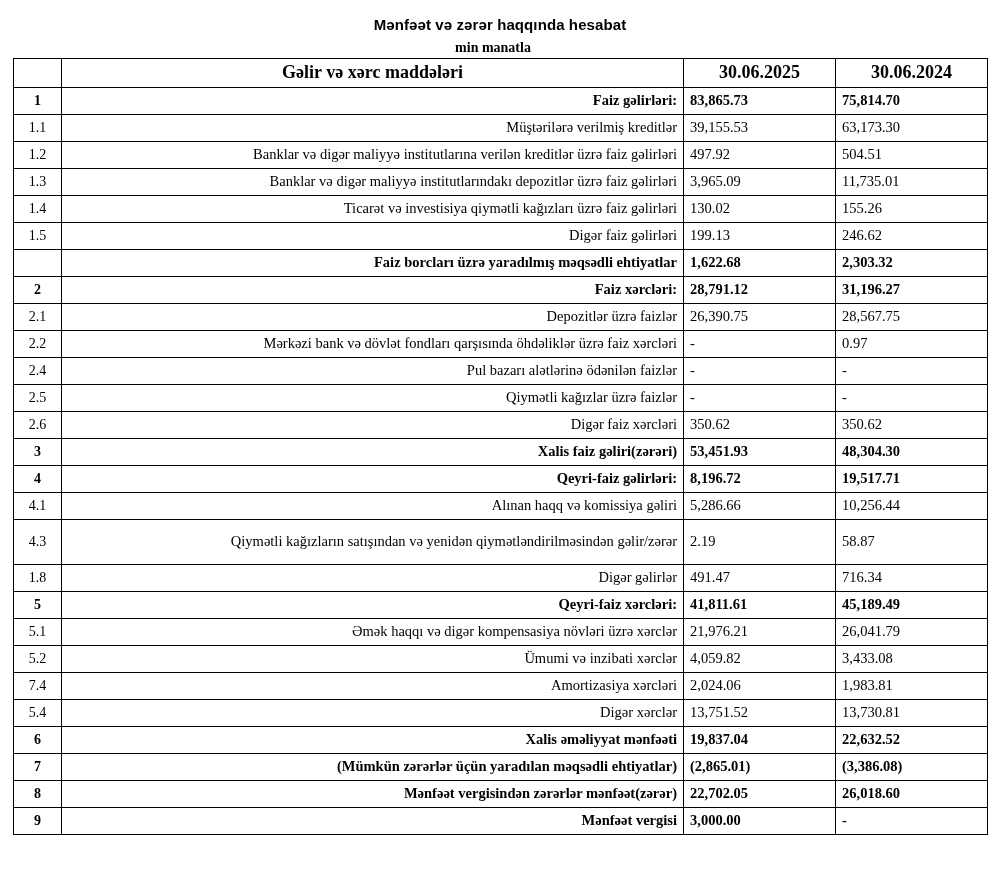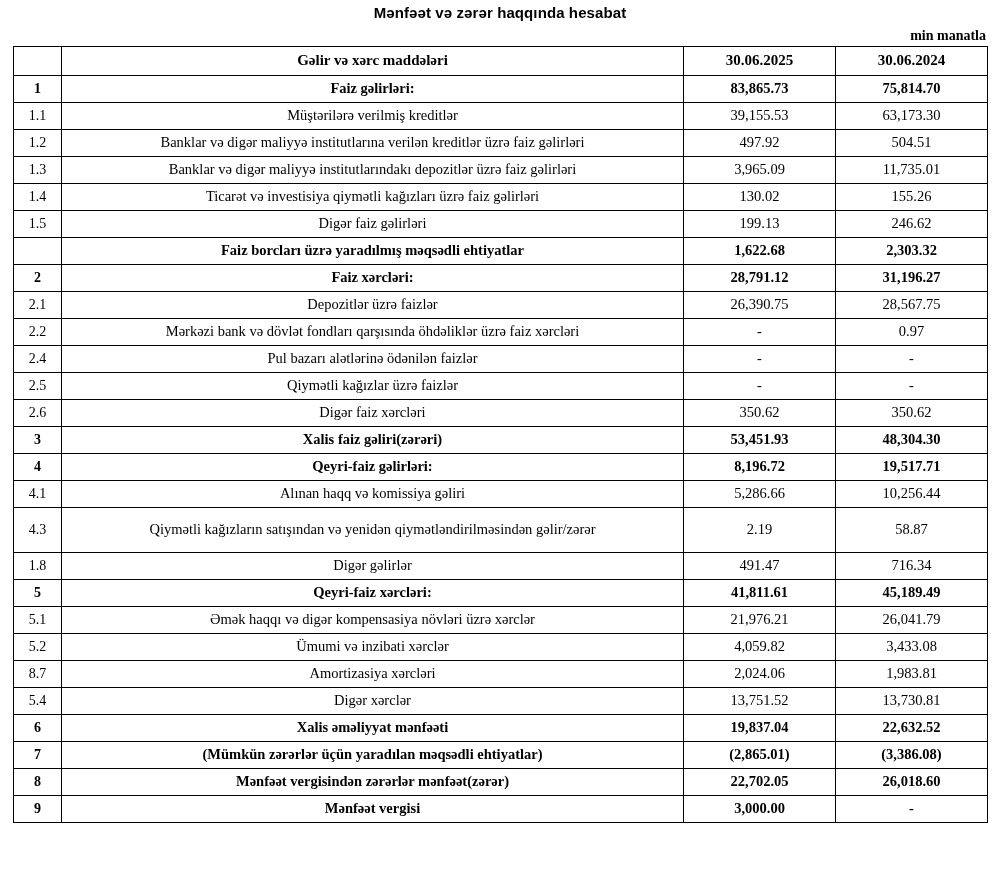--- a/index.html
+++ b/index.html
@@ -18,25 +18,25 @@
     width: 1000px;
     height: 870px;
     position: relative;
     box-sizing: border-box;
   }
   .doc-title {
     text-align: center;
     font-family: "Liberation Sans", sans-serif;
     font-weight: bold;
     font-size: 15px;
-    padding-top: 4px;
+    padding-top: 16px;
     letter-spacing: 0.1px;
   }
   .units {
-    text-align: right;
+    text-align: center;
     font-family: "Liberation Serif", serif;
     font-weight: bold;
     font-size: 14px;
     padding-right: 14px;
     padding-top: 7px;
     padding-bottom: 2px;
   }
   table.report {
     border-collapse: collapse;
     width: 974px;
@@ -51,35 +51,35 @@
 
   table.report th, table.report td {
     border: 1px solid #000000;
     padding: 2px 6px;
     vertical-align: middle;
     line-height: 1.18;
   }
   thead th {
     text-align: center;
     font-weight: bold;
-    font-size: 15px;
+    font-size: 18px;
     height: 24px;
     padding-top: 3px;
     padding-bottom: 3px;
   }
   td.num {
     text-align: center;
     font-size: 14px;
   }
   td.desc {
-    text-align: center;
+    text-align: right;
     padding-left: 8px;
   }
   td.val {
-    text-align: center;
+    text-align: left;
     padding-right: 10px;
   }
   tr.bold td {
     font-weight: bold;
   }
   tr.row td {
     height: 22px;
   }
   tr.tall td {
     height: 40px;
@@ -230,21 +230,21 @@
           <td class="val">21,976.21</td>
           <td class="val">26,041.79</td>
         </tr>
         <tr class="row">
           <td class="num">5.2</td>
           <td class="desc">Ümumi və inzibati xərclər</td>
           <td class="val">4,059.82</td>
           <td class="val">3,433.08</td>
         </tr>
         <tr class="row">
-          <td class="num">8.7</td>
+          <td class="num">7.4</td>
           <td class="desc">Amortizasiya xərcləri</td>
           <td class="val">2,024.06</td>
           <td class="val">1,983.81</td>
         </tr>
         <tr class="row">
           <td class="num">5.4</td>
           <td class="desc">Digər xərclər</td>
           <td class="val">13,751.52</td>
           <td class="val">13,730.81</td>
         </tr>

